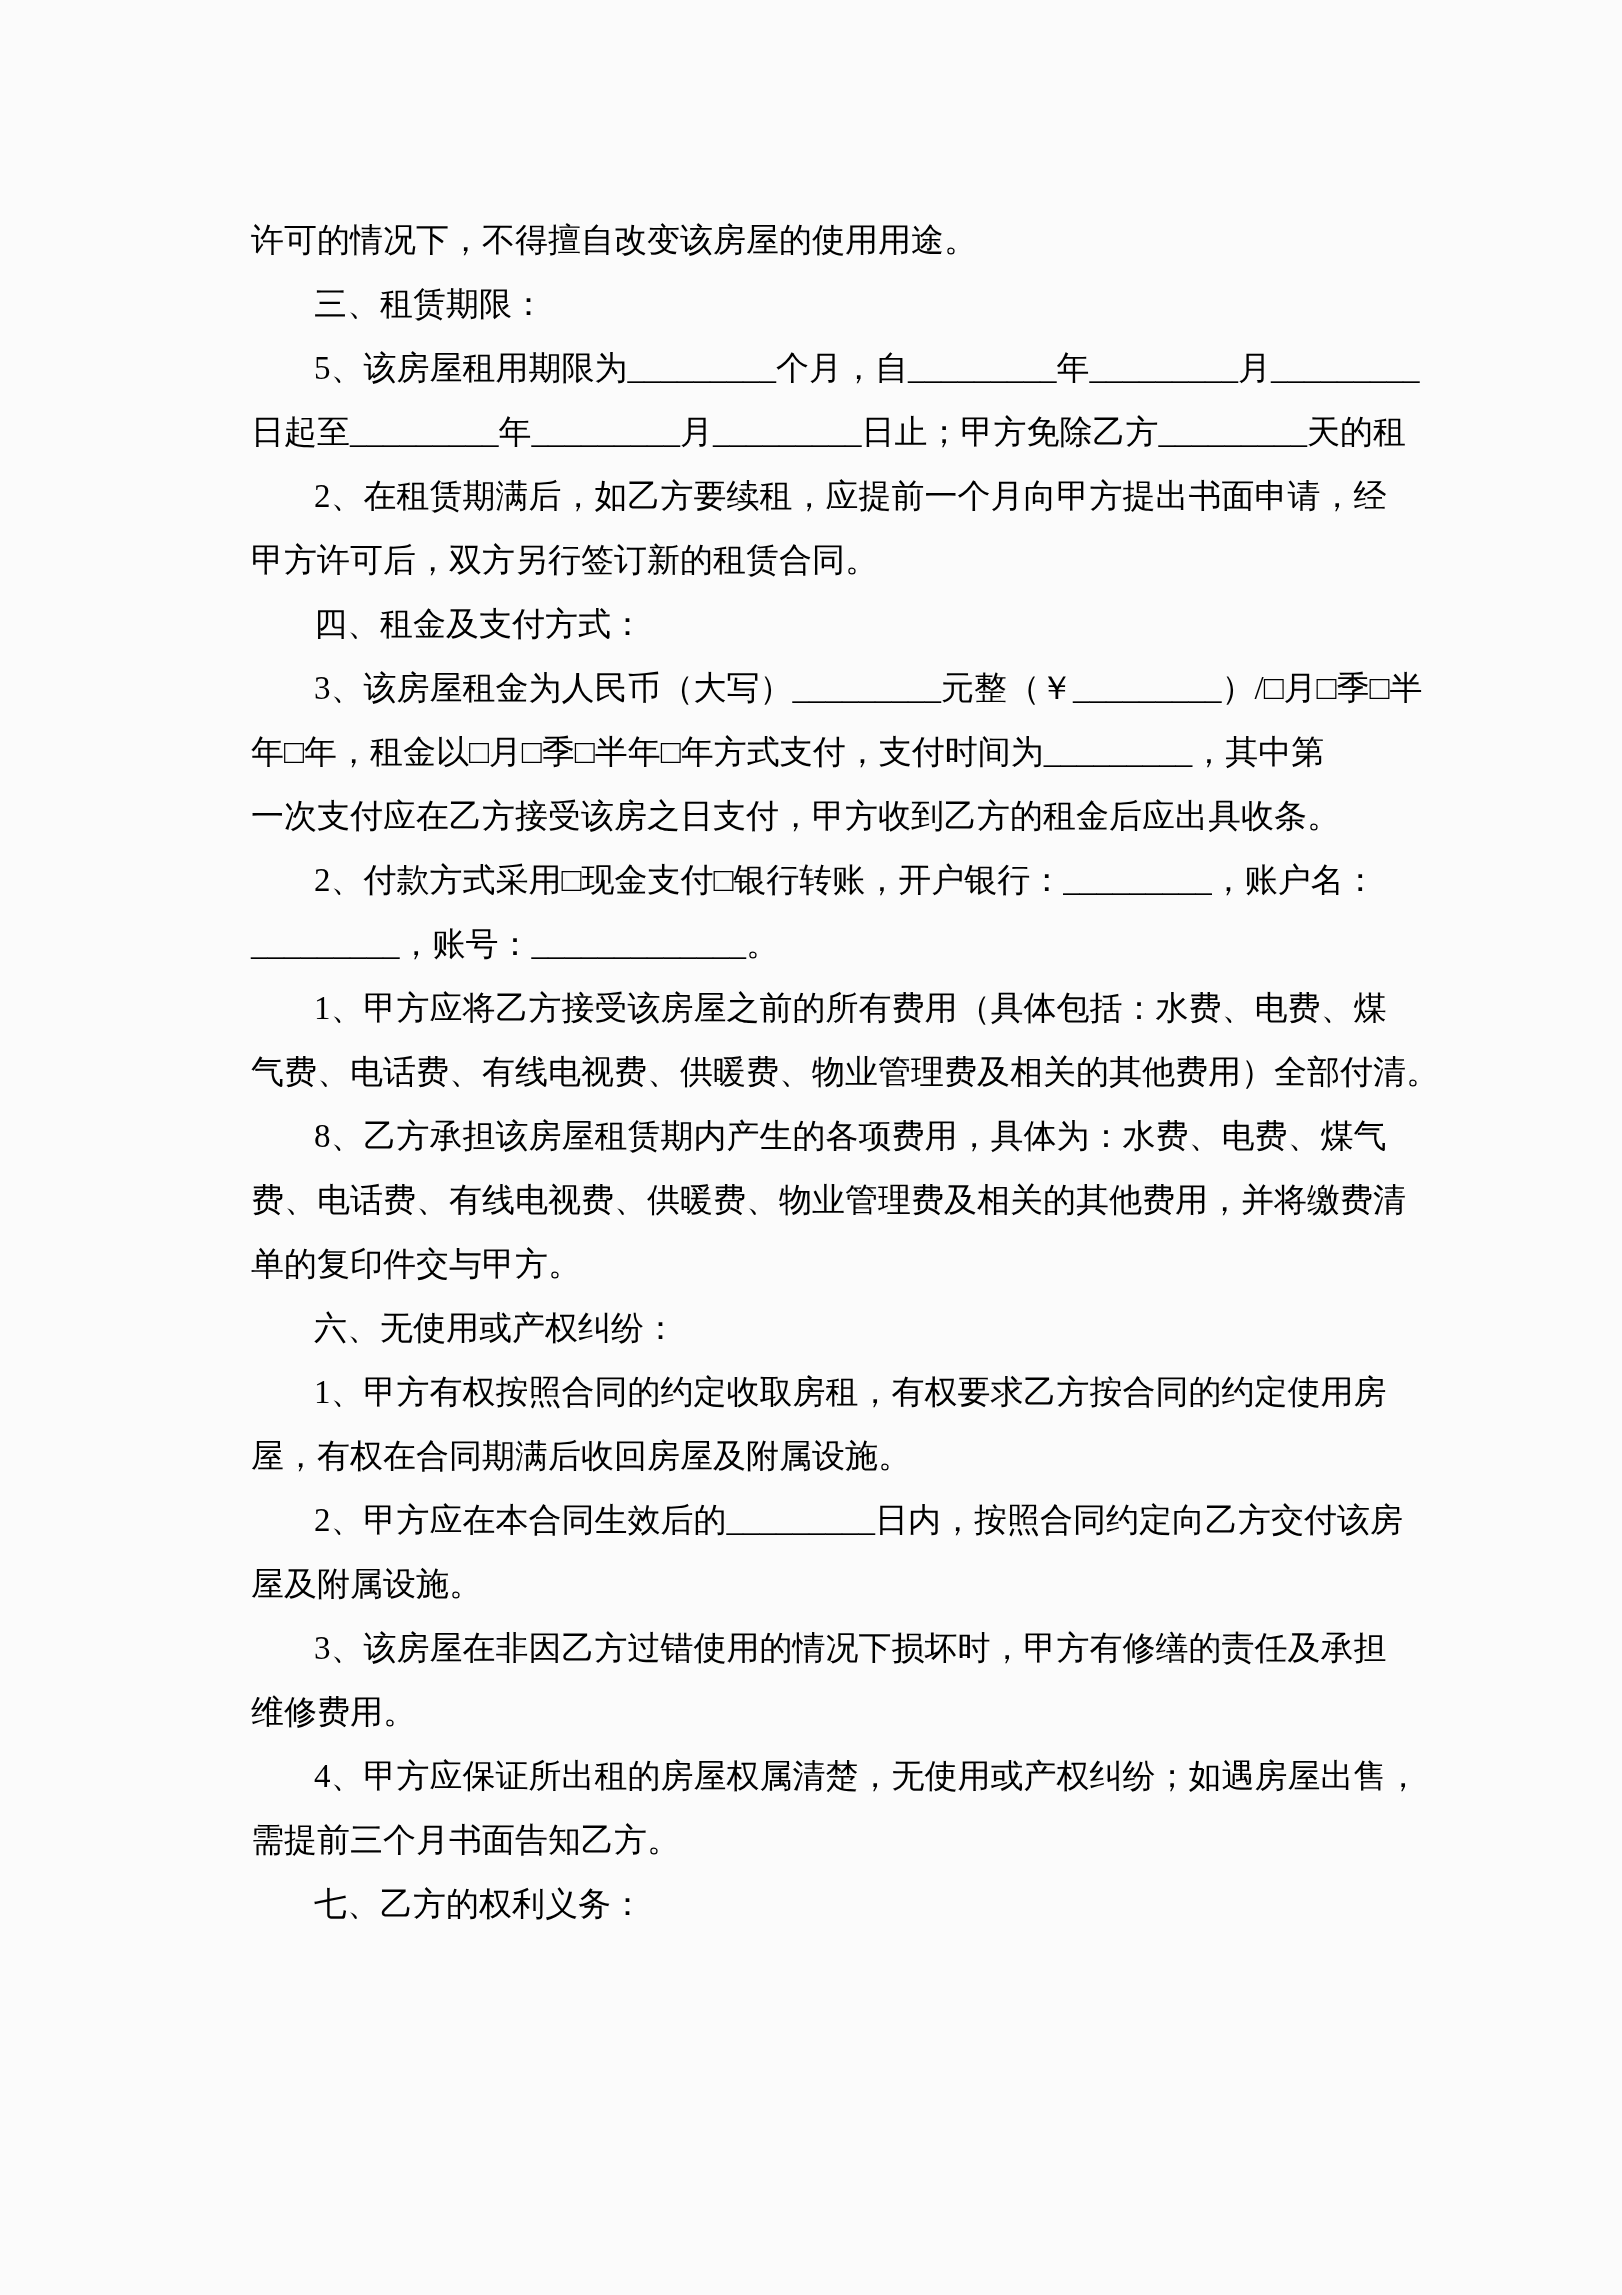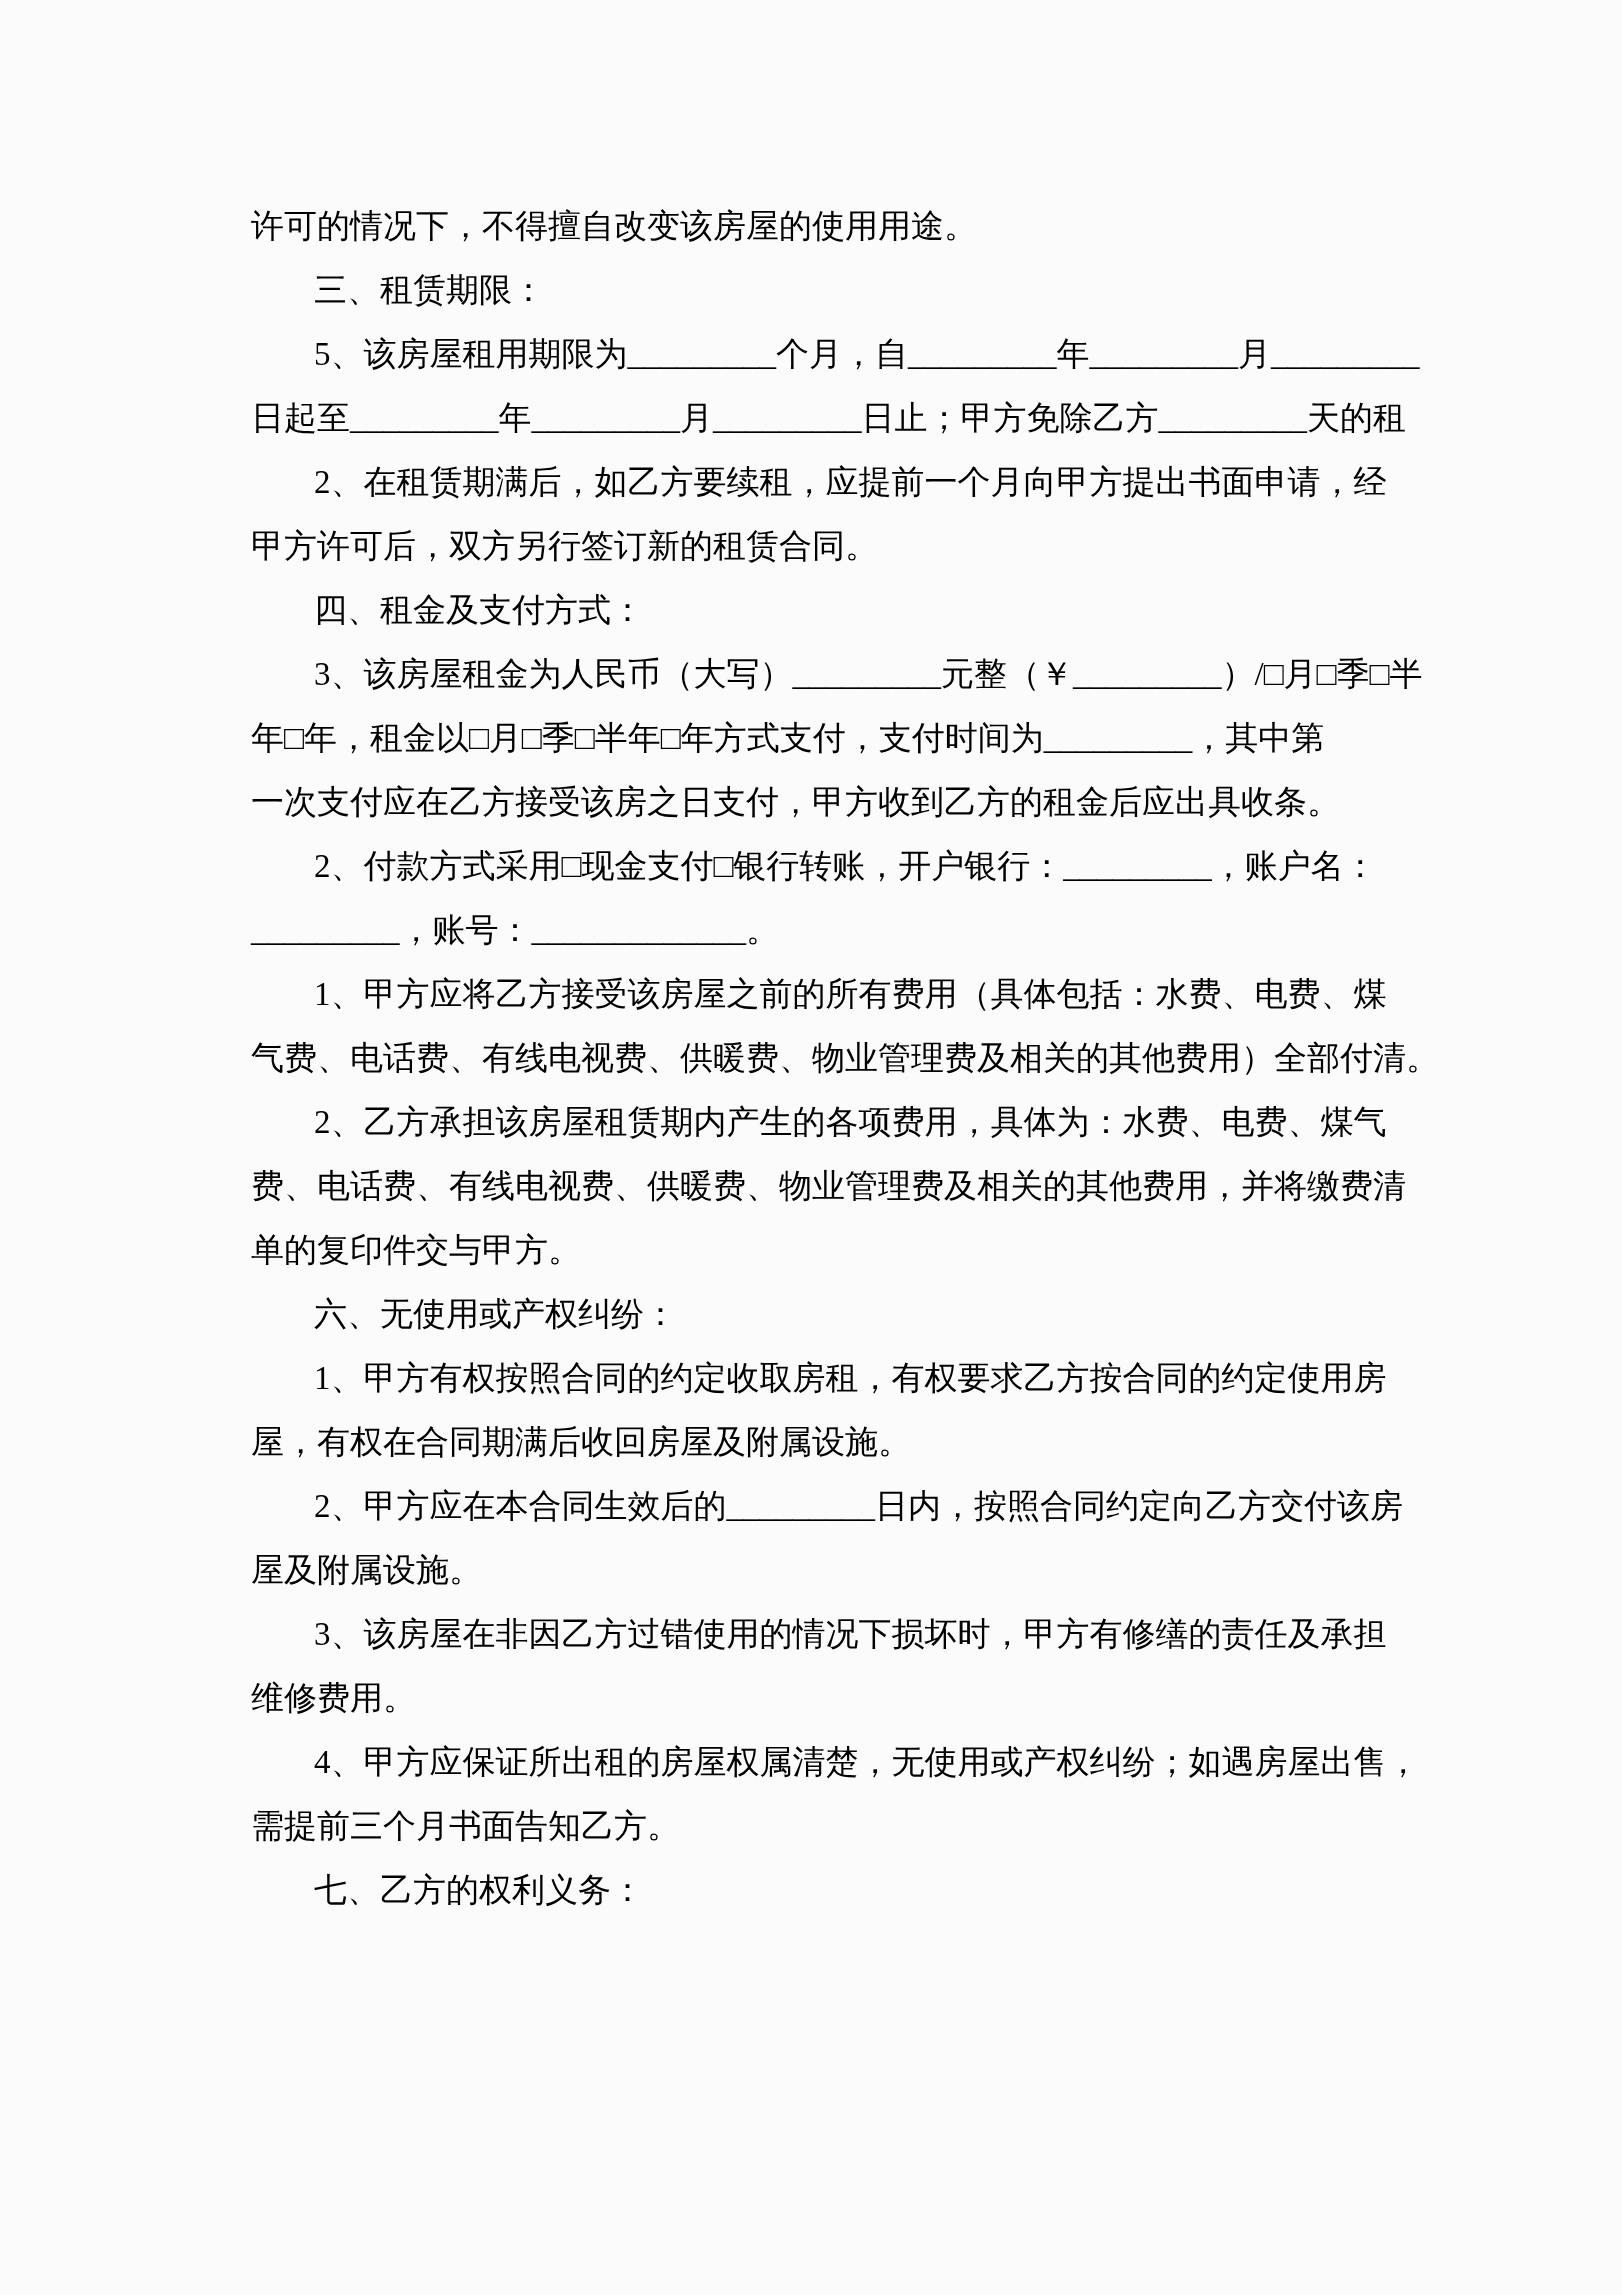--- a/index.html
+++ b/index.html
@@ -15,21 +15,21 @@
   .page {
     position: relative;
     width: 1623px;
     height: 2295px;
     background: #fbfbfb;
     box-sizing: border-box;
   }
   .text-body {
     position: absolute;
     left: 251px;
-    top: 194px;
+    top: 208px;
     width: 1152px;
     font-family: "Liberation Serif", "DejaVu Serif", serif;
     font-size: 33px;
     line-height: 64px;
     color: #000000;
     letter-spacing: 0;
   }
   .text-body p.line {
     margin: 0;
     padding: 0;
@@ -52,21 +52,21 @@
       <p class="line indent">2、在租赁期满后，如乙方要续租，应提前一个月向甲方提出书面申请，经</p>
       <p class="line">甲方许可后，双方另行签订新的租赁合同。</p>
       <p class="line indent">四、租金及支付方式：</p>
       <p class="line indent">3、该房屋租金为人民币（大写）_________元整（￥_________）/□月□季□半</p>
       <p class="line">年□年，租金以□月□季□半年□年方式支付，支付时间为_________，其中第</p>
       <p class="line">一次支付应在乙方接受该房之日支付，甲方收到乙方的租金后应出具收条。</p>
       <p class="line indent">2、付款方式采用□现金支付□银行转账，开户银行：_________，账户名：</p>
       <p class="line">_________，账号：_____________。</p>
       <p class="line indent">1、甲方应将乙方接受该房屋之前的所有费用（具体包括：水费、电费、煤</p>
       <p class="line">气费、电话费、有线电视费、供暖费、物业管理费及相关的其他费用）全部付清。</p>
-      <p class="line indent">2、乙方承担该房屋租赁期内产生的各项费用，具体为：水费、电费、煤气</p>
+      <p class="line indent">8、乙方承担该房屋租赁期内产生的各项费用，具体为：水费、电费、煤气</p>
       <p class="line">费、电话费、有线电视费、供暖费、物业管理费及相关的其他费用，并将缴费清</p>
       <p class="line">单的复印件交与甲方。</p>
       <p class="line indent">六、无使用或产权纠纷：</p>
       <p class="line indent">1、甲方有权按照合同的约定收取房租，有权要求乙方按合同的约定使用房</p>
       <p class="line">屋，有权在合同期满后收回房屋及附属设施。</p>
       <p class="line indent">2、甲方应在本合同生效后的_________日内，按照合同约定向乙方交付该房</p>
       <p class="line">屋及附属设施。</p>
       <p class="line indent">3、该房屋在非因乙方过错使用的情况下损坏时，甲方有修缮的责任及承担</p>
       <p class="line">维修费用。</p>
       <p class="line indent">4、甲方应保证所出租的房屋权属清楚，无使用或产权纠纷；如遇房屋出售，</p>

